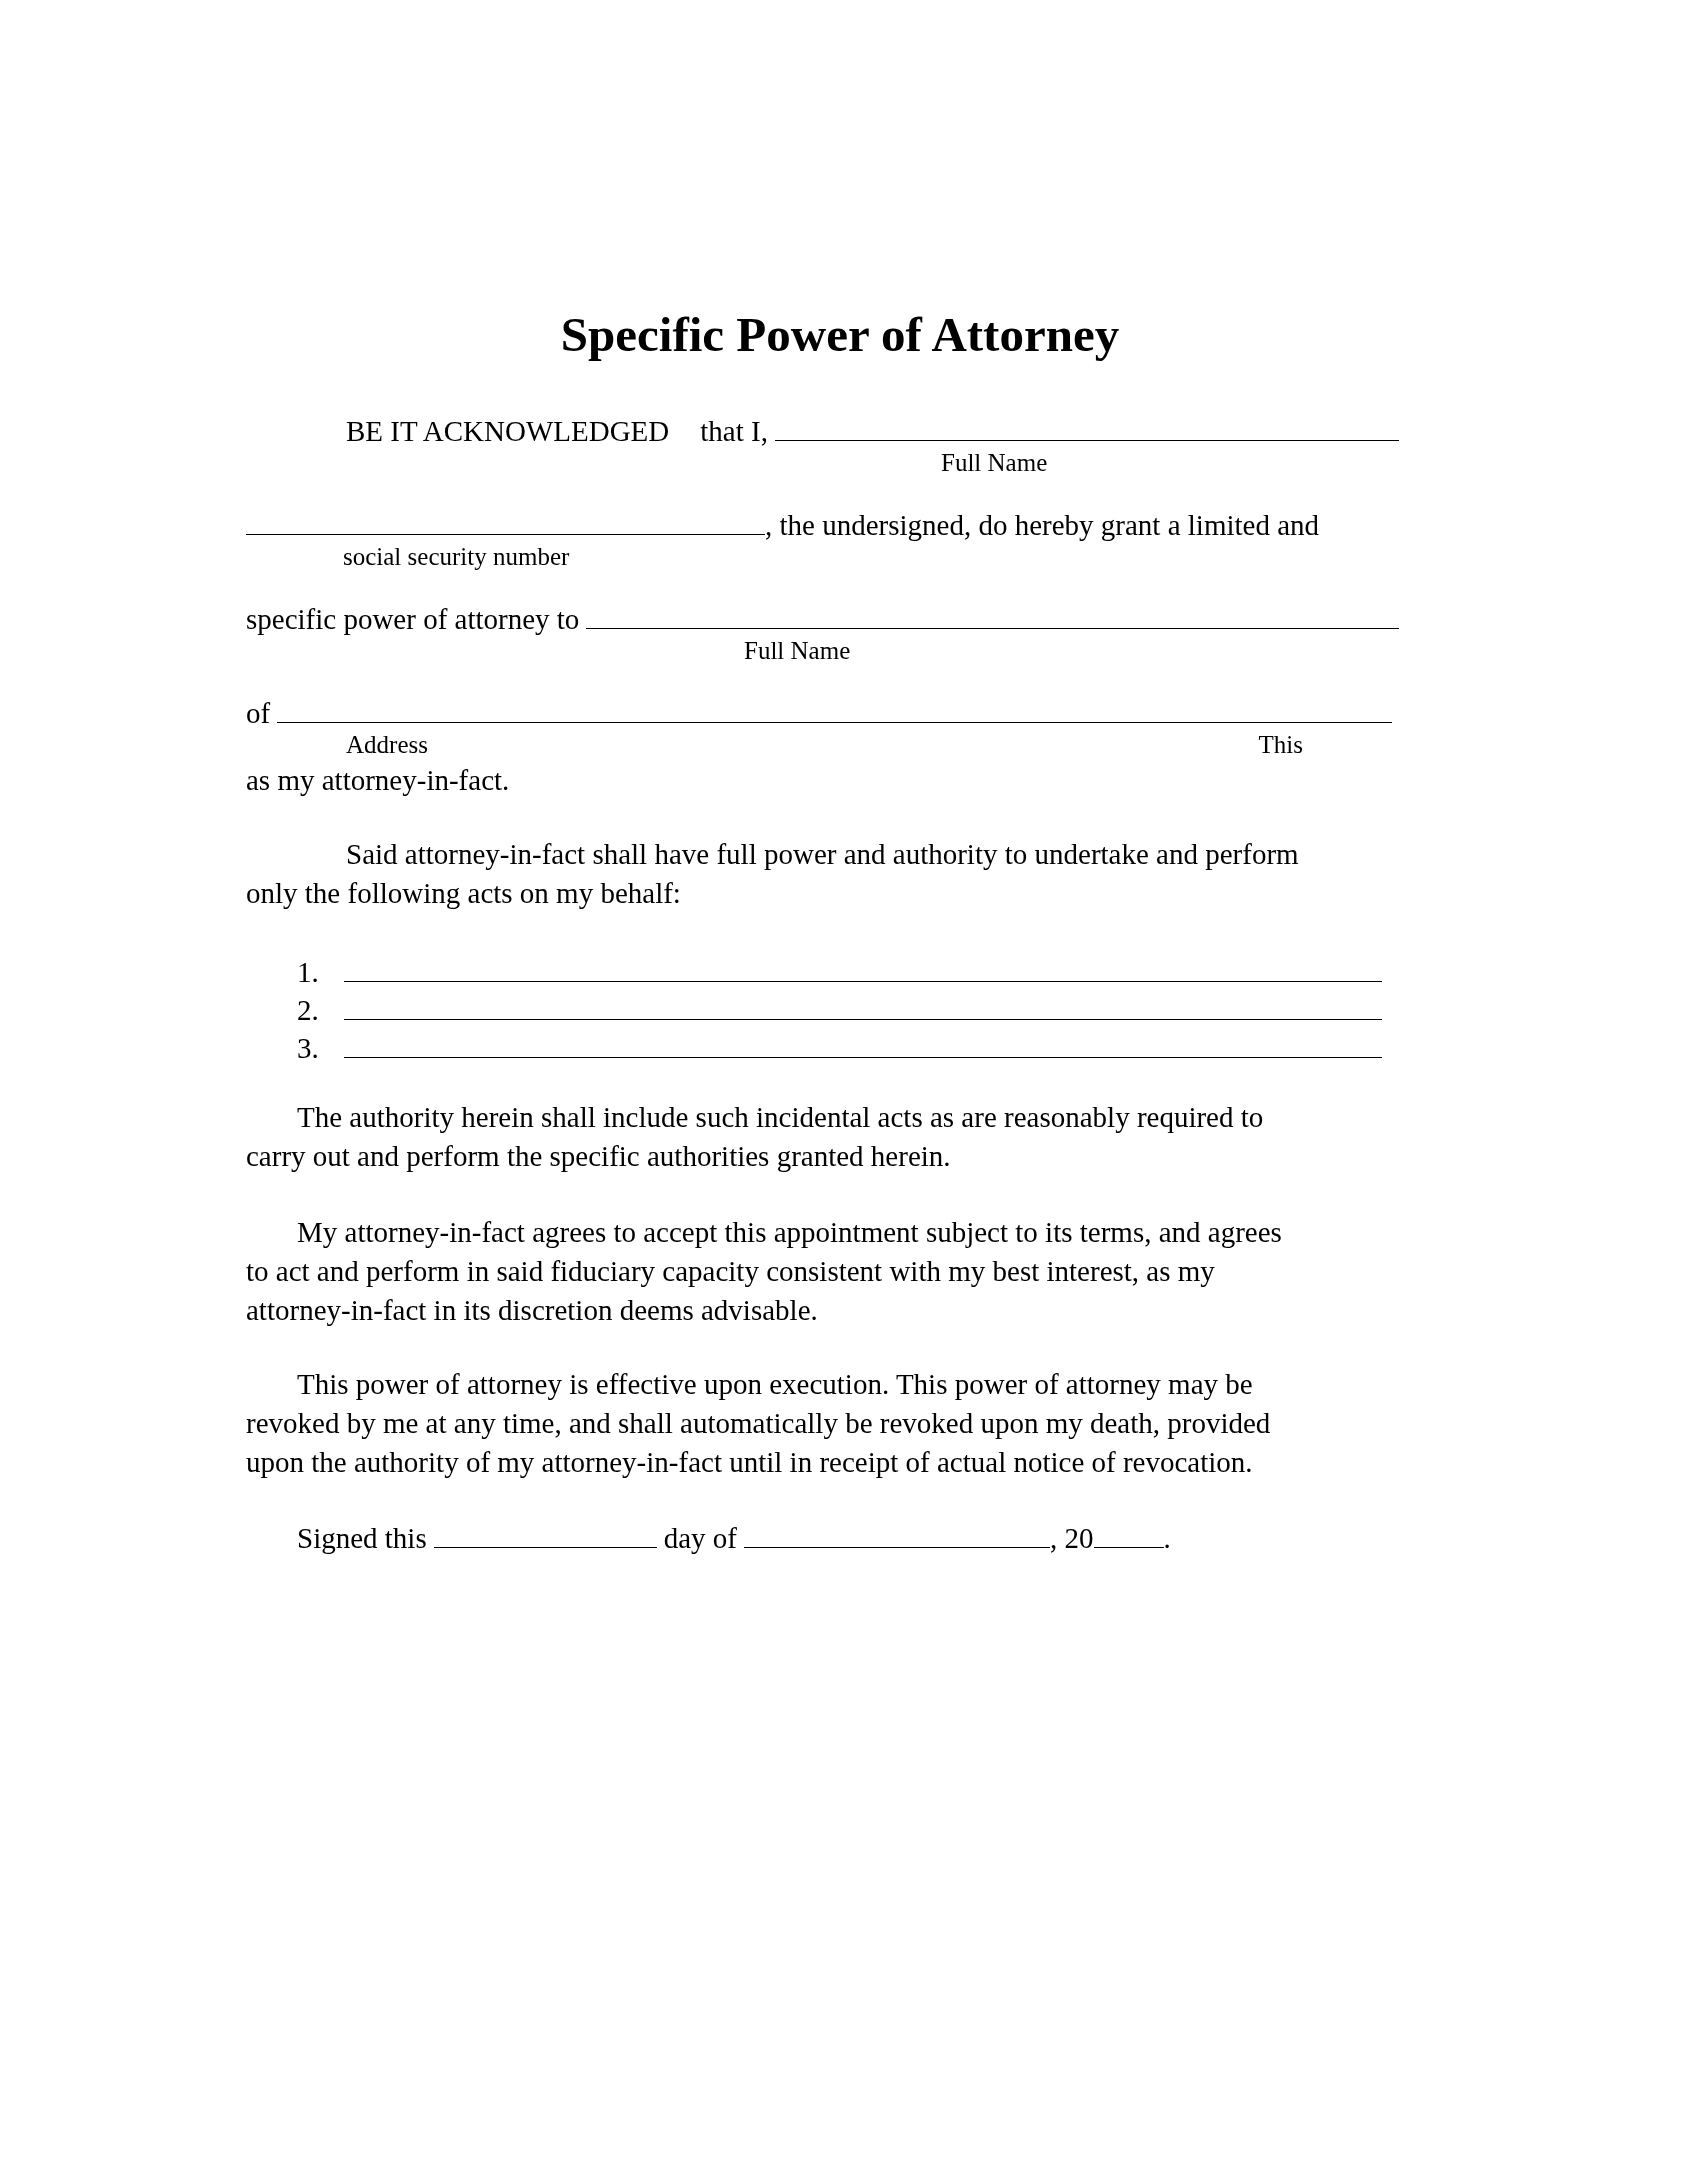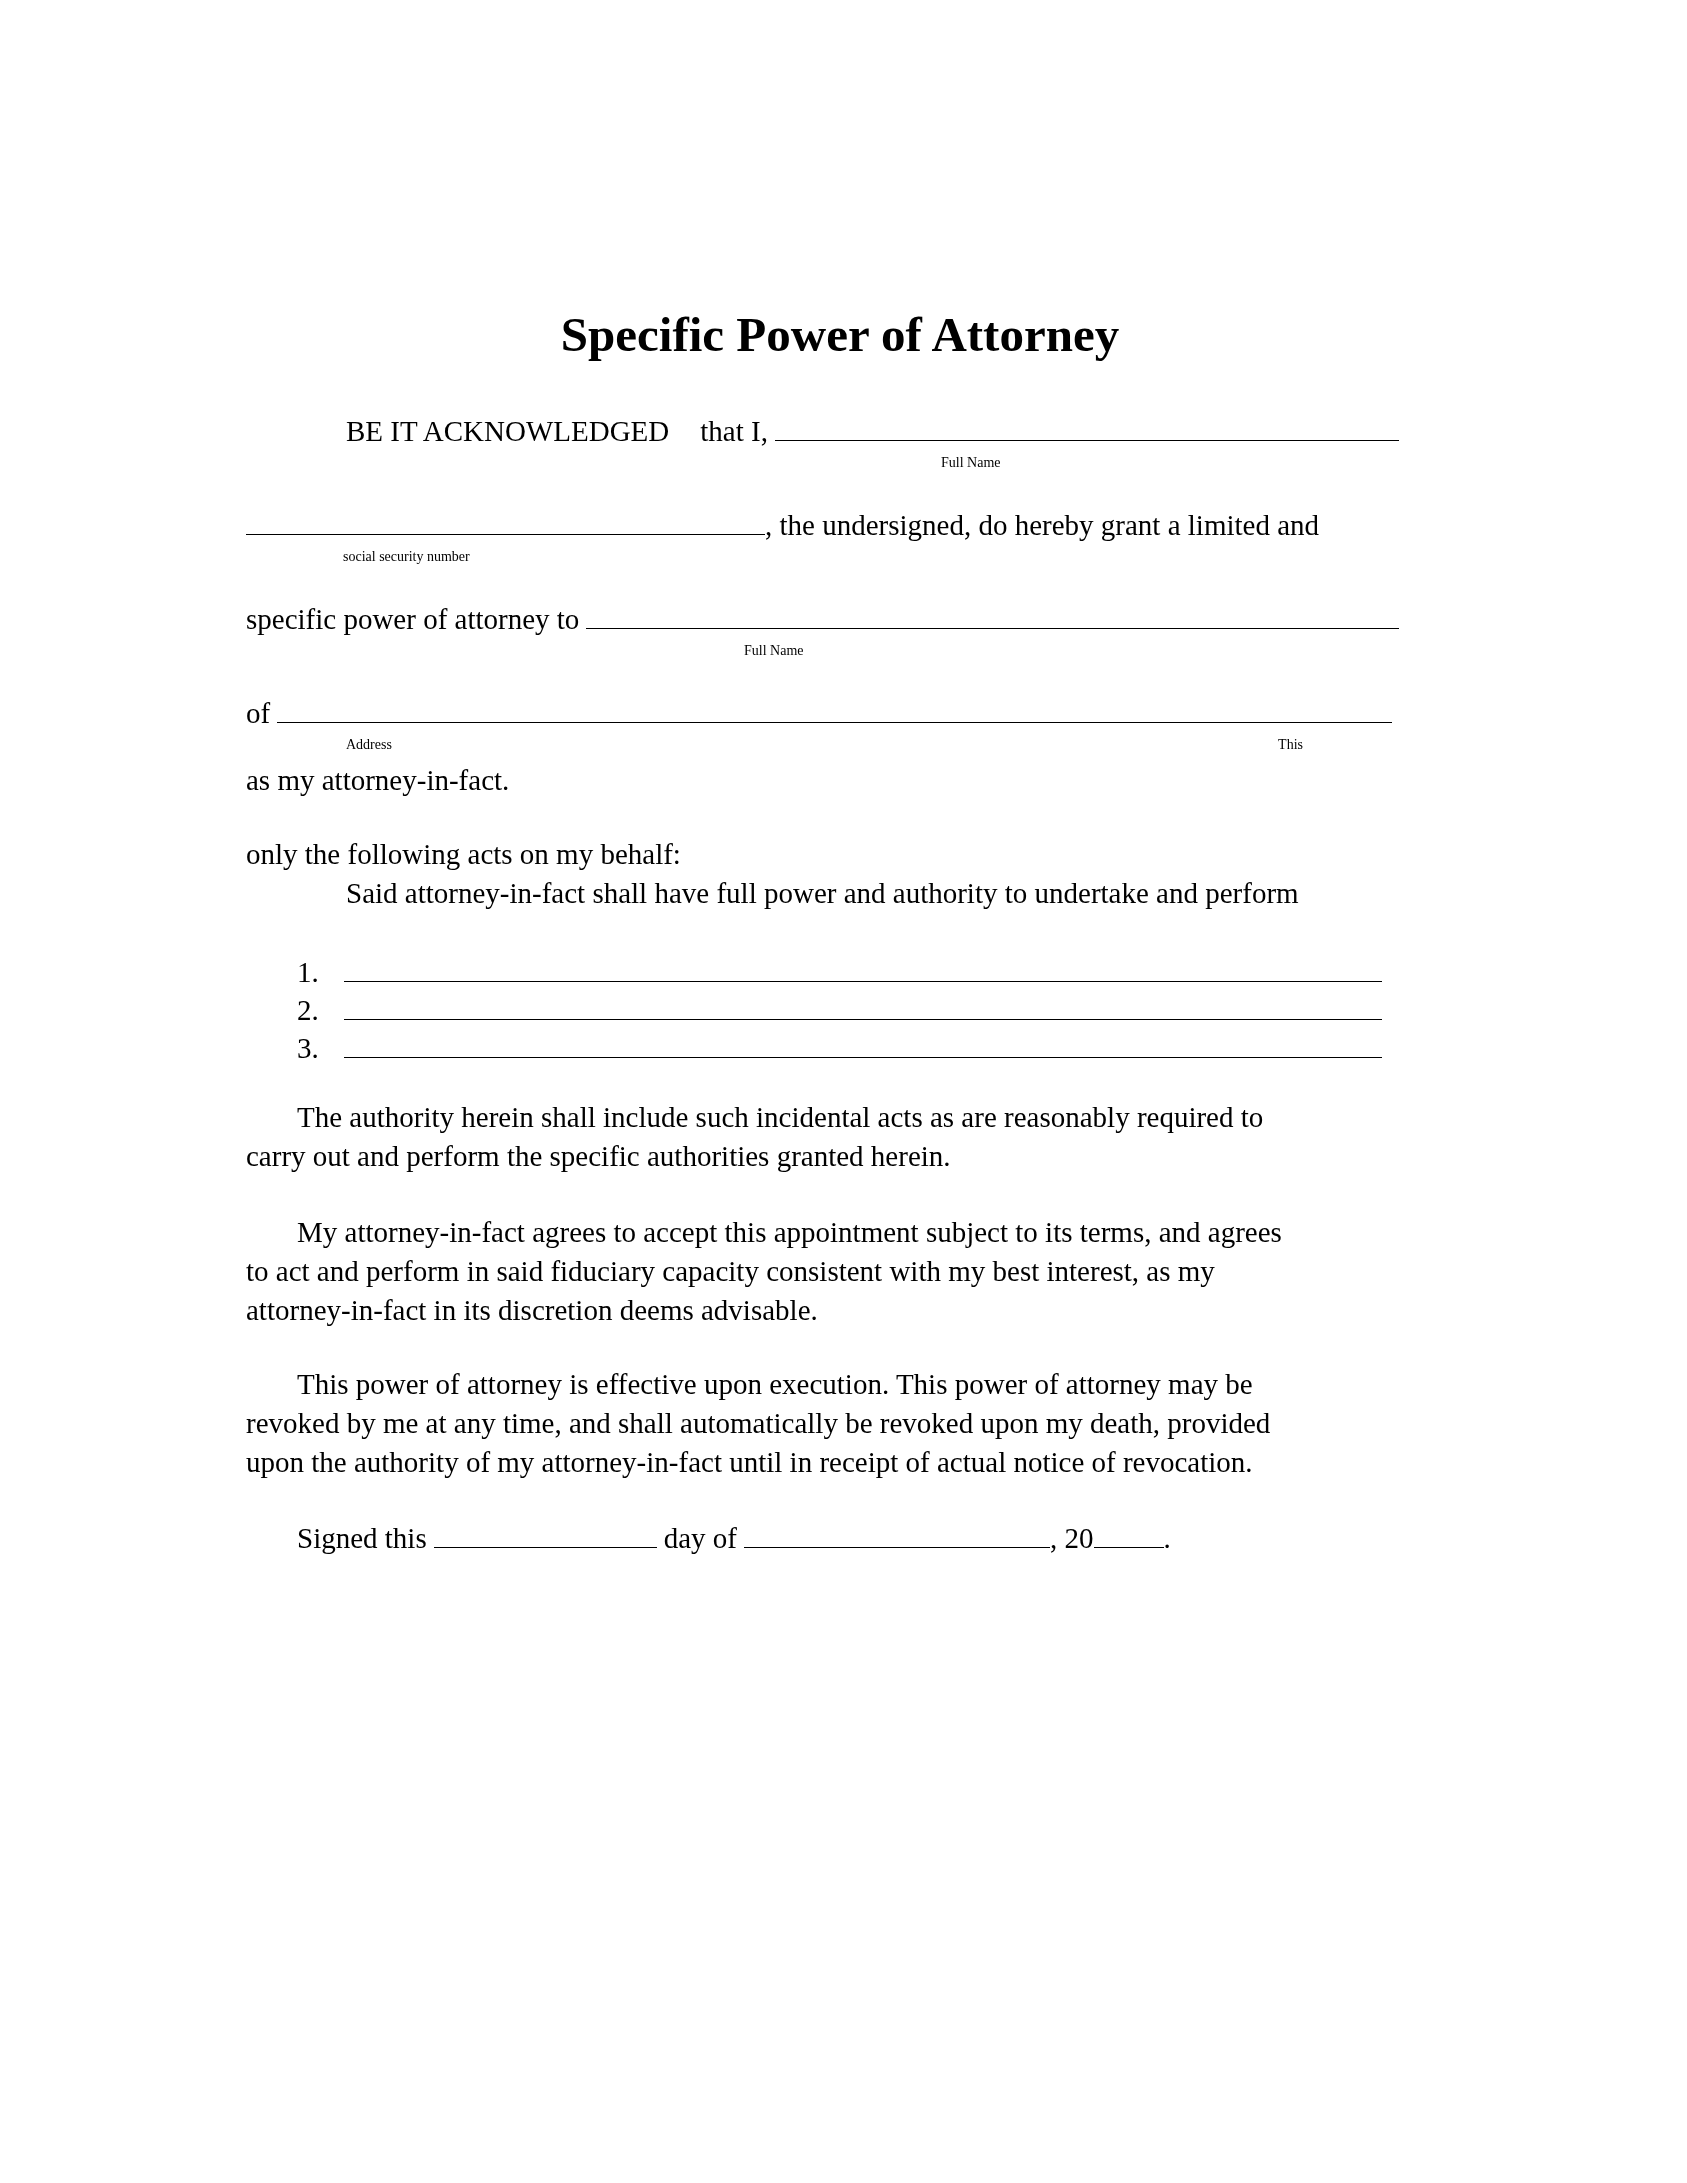--- a/index.html
+++ b/index.html
@@ -34,21 +34,21 @@
     line-height: 39px;
     margin-top: 32px;
   }
   .blank {
     border-bottom: 1.7px solid #000;
     display: inline-block;
   }
   .fill { flex: 1 1 auto; }
   .label-row {
     display: flex;
-    font-size: 14px;
+    font-size: 25px;
     line-height: 23px;
     margin-bottom: 5.2px;
   }
   .indent-lg { padding-left: 100px; }
   .indent-sm { padding-left: 51px; }
   .para { margin-top: 35px; }
   .para-line { line-height: 39px; }
   .list-block { margin-top: 40px; }
   .list-row { line-height: 38px; display: flex; align-items: baseline; }
   .list-num { margin-left: 51px; width: 38px; display: inline-block; }
@@ -106,22 +106,22 @@
       <span class="blank fill ml8 mr48"></span>
     </div>
     <div class="label-row">
       <span style="margin-left:100px;">Address</span>
       <span style="margin-left:auto; margin-right:131px;">This</span>
     </div>
 
     <div class="para-line">as my attorney-in-fact.</div>
 
     <div class="para">
+      <div class="para-line indent-lg">Said attorney-in-fact shall have full power and authority to undertake and perform</div>
       <div class="para-line">only the following acts on my behalf:</div>
-      <div class="para-line indent-lg">Said attorney-in-fact shall have full power and authority to undertake and perform</div>
     </div>
 
     <div class="list-block">
       <div class="list-row">
         <span class="list-num">1.</span>
         <span class="blank list-blank"></span>
       </div>
       <div class="list-row">
         <span class="list-num">2.</span>
         <span class="blank list-blank"></span>

